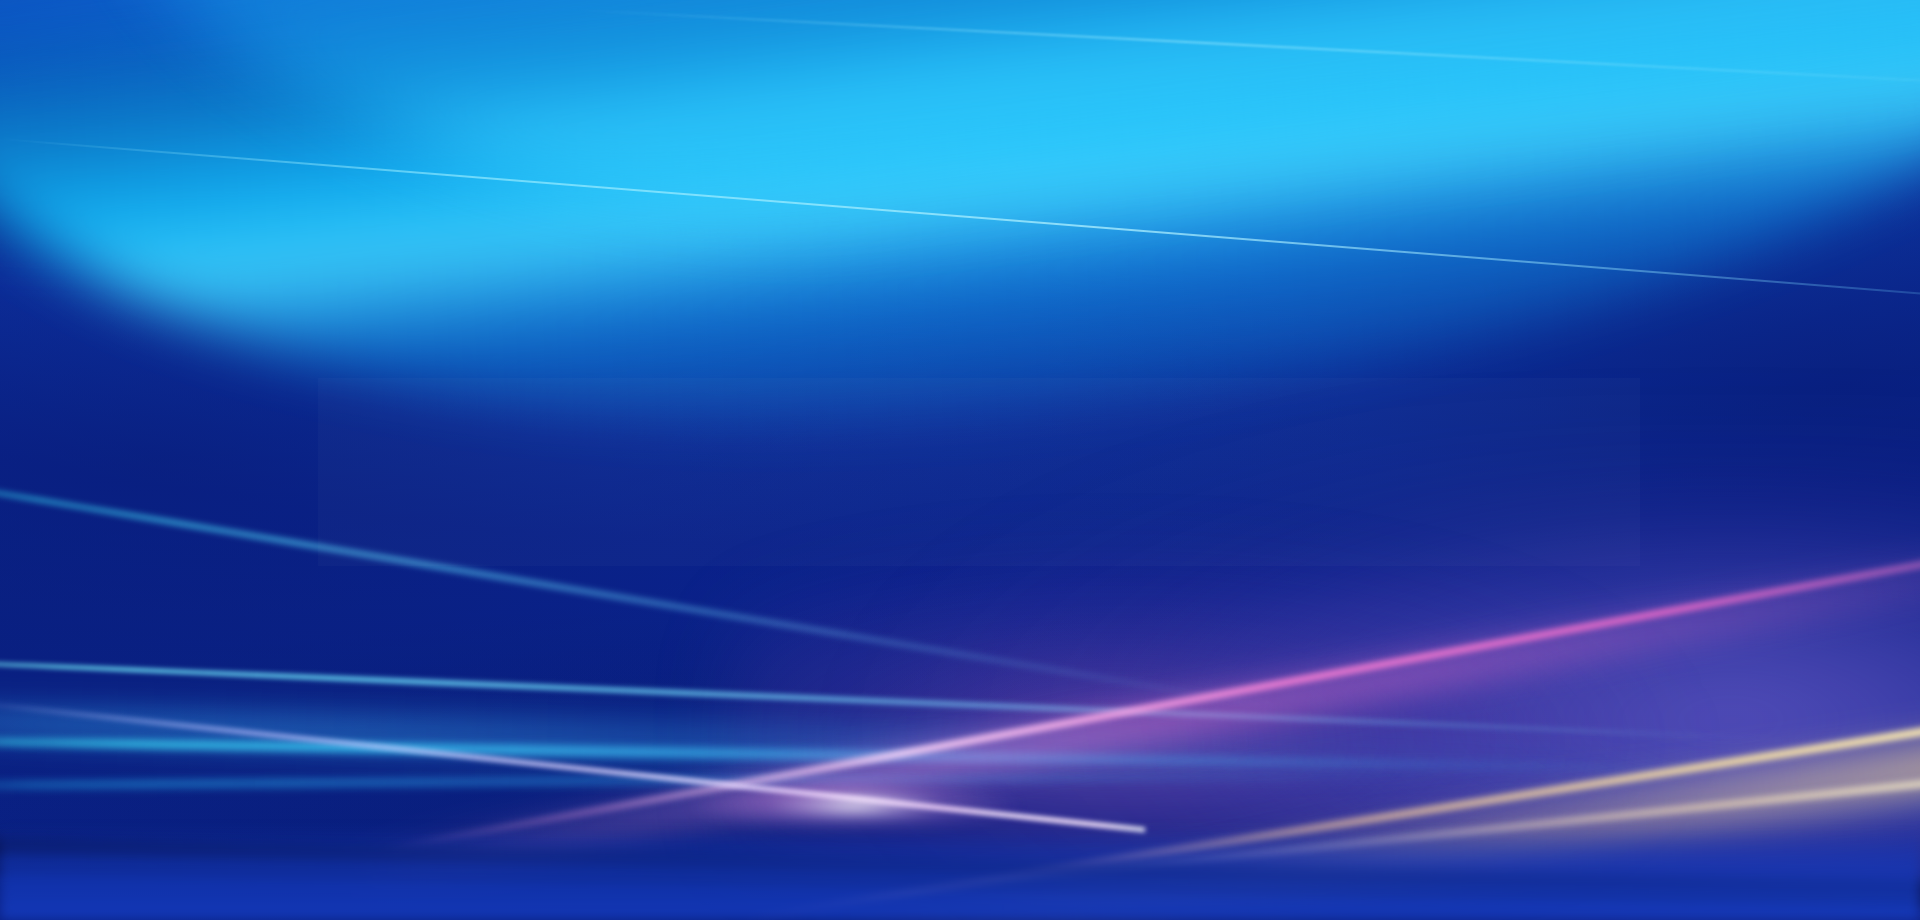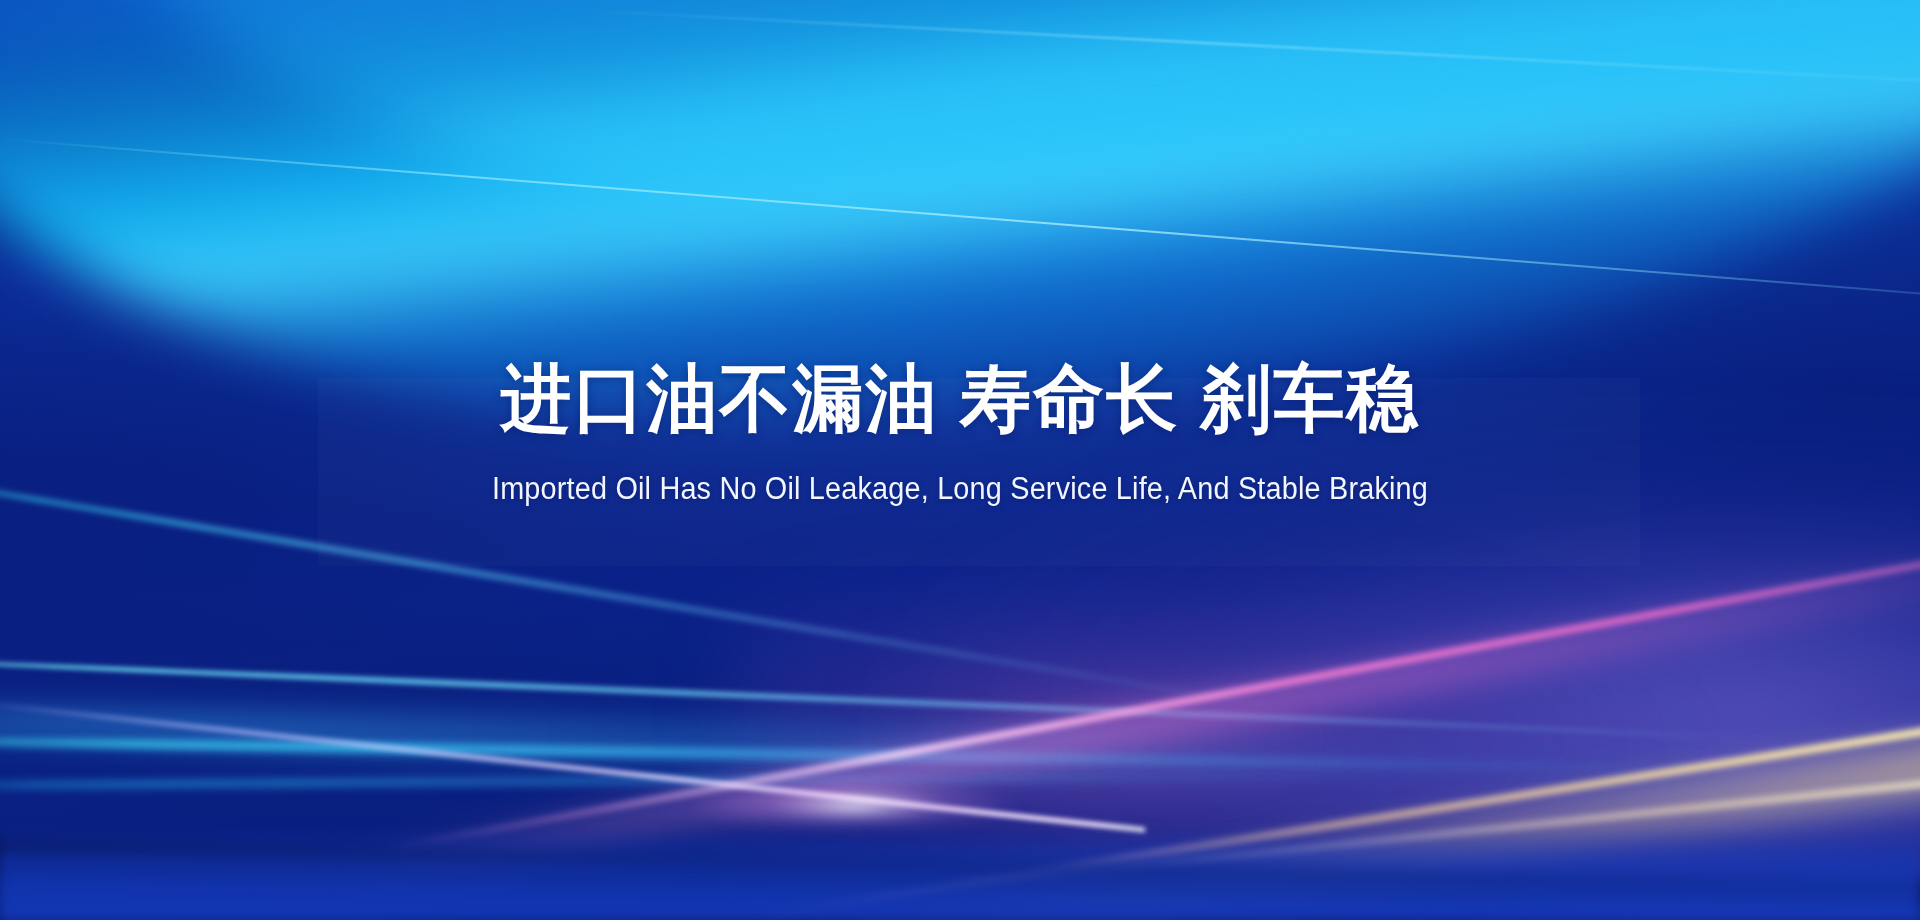--- a/index.html
+++ b/index.html
@@ -451,18 +451,14 @@
   <div class="beam-gold-glow"></div>
   <div class="beam-gold-1"></div>
   <div class="beam-gold-2"></div>
 
   <div class="dark-band"></div>
   <div class="dark-band-2"></div>
   <div class="bottom-blue"></div>
 
   <div class="copy-panel"></div>
 
-  <div class="copy">
-    <h1 class="headline">进口油不漏油  寿命长  刹车稳</h1>
-    <p class="subhead">Imported Oil Has No Oil Leakage, Long Service Life, And Stable Braking</p>
-  </div>
 
 </div>
 
 </body></html>

